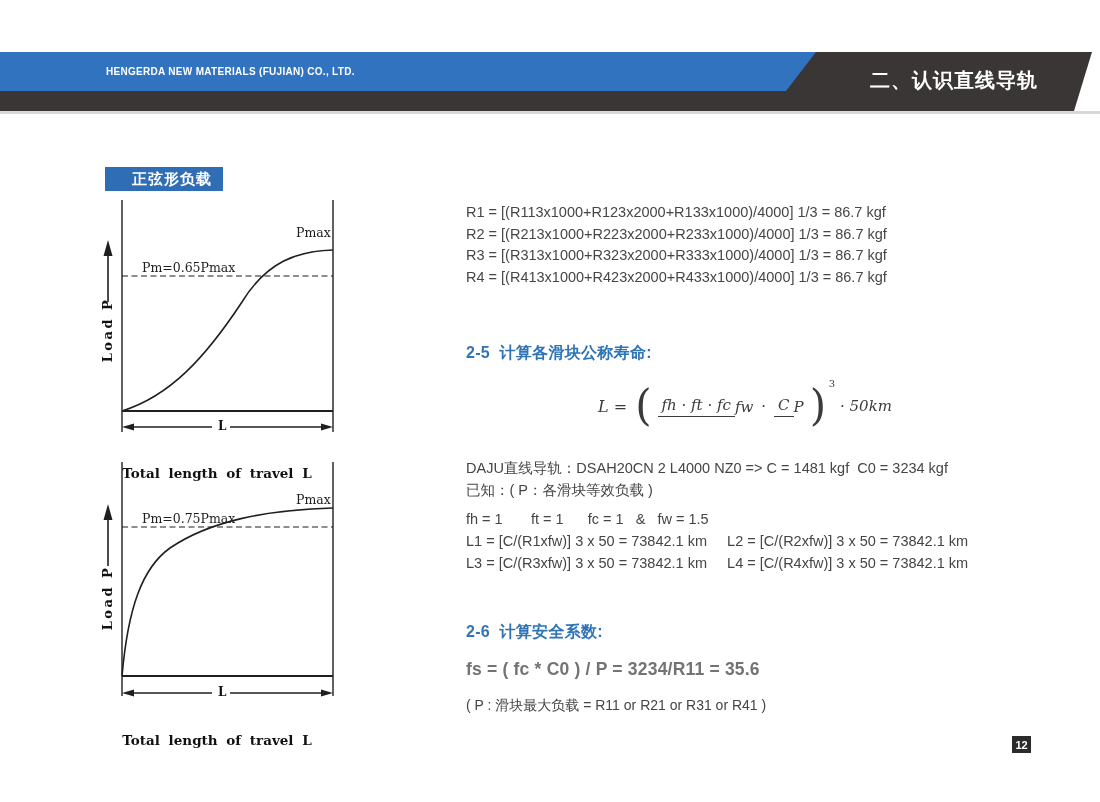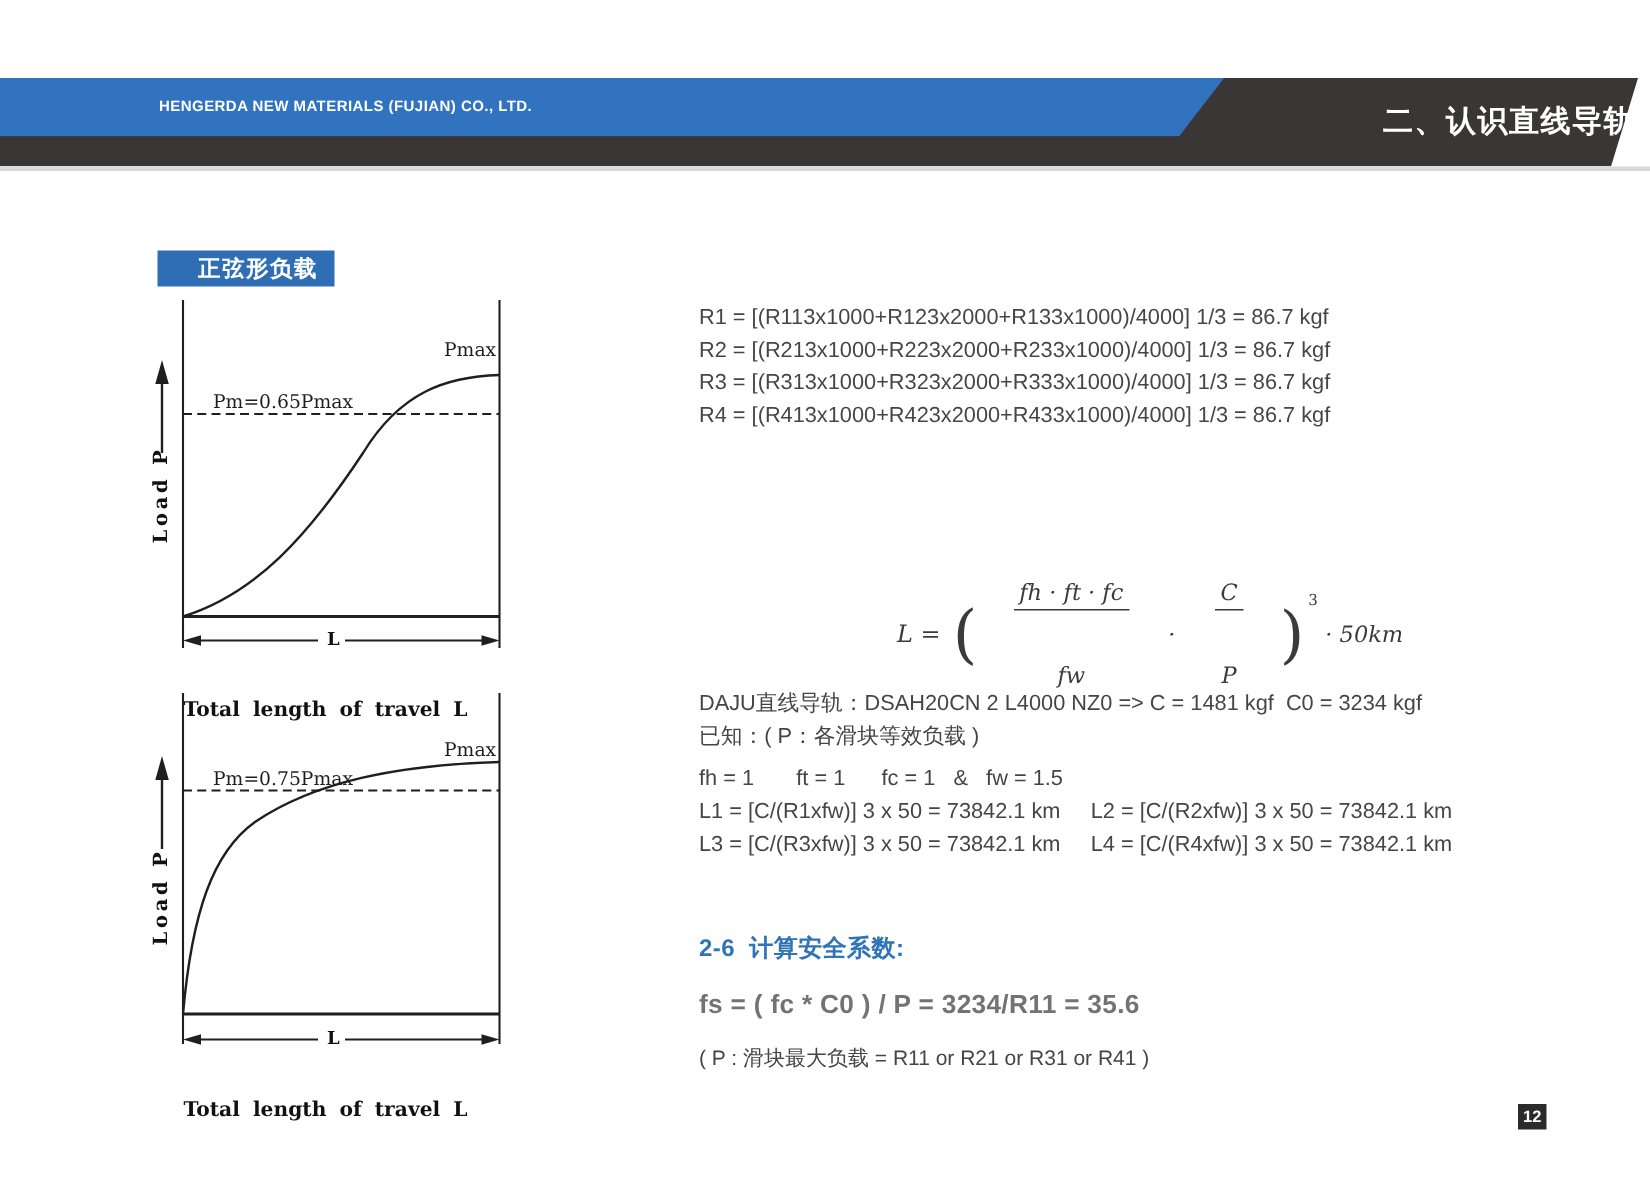--- a/index.html
+++ b/index.html
@@ -7,21 +7,21 @@
         font-family:"Liberation Sans","DejaVu Sans",sans-serif;}
   .abs{position:absolute;}
   .pre{white-space:pre-wrap;}
   
   .hdr-dark{left:0;top:52px;width:1092px;height:59px;background:#3a3635;
             clip-path:polygon(0 0,100% 0,calc(100% - 18px) 100%,0 100%);}
   .hdr-blue{left:0;top:52px;width:816px;height:39px;background:#3273c0;
             clip-path:polygon(0 0,100% 0,calc(100% - 30px) 100%,0 100%);}
   .hdr-underline{left:0;top:111px;width:1100px;height:3px;background:#d9d9d9;}
   .company{left:106px;top:66px;color:#ffffff;font-size:10px;font-weight:bold;letter-spacing:.3px;}
-  .sec-title{left:870px;top:67px;width:220px;color:#ffffff;font-size:20px;font-weight:bold;letter-spacing:1px;text-align:right;}
+  .sec-title{left:870px;top:67px;width:220px;color:#ffffff;font-size:20px;font-weight:bold;letter-spacing:1px;}
   
   .badge{left:105px;top:167px;width:102px;height:24px;background:#2f6eb5;color:#fff;
          font-size:15px;font-weight:bold;display:flex;align-items:center;justify-content:center;letter-spacing:1px;padding-left:16px;}
   .chart{width:256px;}
   .chart svg{position:absolute;left:0;top:0;}
   .serif{font-family:"DejaVu Serif","Liberation Serif",serif;}
   .pm-label{font-size:12.5px;color:#1e1e1e;}
   .pmax-label{font-size:12.5px;color:#1e1e1e;}
   .loadp{width:110px;height:16px;transform:rotate(-90deg);text-align:center;
          font-size:13px;font-weight:bold;letter-spacing:2.5px;color:#111;}
@@ -32,21 +32,21 @@
   .rline{left:466px;font-size:14.5px;color:#464646;}
   .h-blue{left:466px;font-size:16px;font-weight:bold;color:#2e74b6;letter-spacing:.3px;}
   .bodyline{left:466px;font-size:14.5px;color:#454545;}
   .fs-line{left:466px;top:659px;font-size:17.5px;font-weight:bold;color:#737373;letter-spacing:.2px;}
   .p-note{left:466px;top:697px;font-size:14px;color:#454545;text-align:right;}
   
   .formula{left:598px;top:386px;display:flex;align-items:center;color:#3b3b3b;
            font-family:"DejaVu Serif","Liberation Serif",serif;font-size:15px;font-style:italic;}
   .formula .lhs{margin-right:8px;font-size:16px;}
   .paren{font-style:normal;font-size:42px;font-weight:200;line-height:40px;transform:scaleY(1.02);color:#3b3b3b;}
-  .frac{display:inline-flex;flex-direction:column;align-items:center;margin:0 24px;gap:32px;}
+  .frac{display:inline-flex;flex-direction:row;align-items:center;margin:0 6px;}
   .frac .num{padding:0 4px 2px 4px;border-bottom:1.2px solid #3b3b3b;}
   .frac .den{padding-top:2px;}
   .mid-dot{margin:0 2px;}
   .close-wrap{position:relative;}
   .exp{position:absolute;top:-8px;right:-9px;font-size:10px;font-style:normal;}
   .tail{margin-left:14px;}
   
   .page-badge{left:1012px;top:736px;width:19px;height:17px;background:#2b2b2b;color:#fff;
               font-size:11px;font-weight:bold;display:flex;align-items:center;justify-content:center;}
 </style>
@@ -108,20 +108,21 @@
     <span class="abs serif dim-l" style="left:128px;top:225px;">L</span>
     <div class="abs serif caption" style="left:22px;top:240px;">Total length of travel L</div>
   </div>
 
 
   <div class="abs rline pre" style="top:204px;">R1 = [(R113x1000+R123x2000+R133x1000)/4000] 1/3 = 86.7 kgf</div>
   <div class="abs rline pre" style="top:225.5px;">R2 = [(R213x1000+R223x2000+R233x1000)/4000] 1/3 = 86.7 kgf</div>
   <div class="abs rline pre" style="top:247px;">R3 = [(R313x1000+R323x2000+R333x1000)/4000] 1/3 = 86.7 kgf</div>
   <div class="abs rline pre" style="top:268.5px;">R4 = [(R413x1000+R423x2000+R433x1000)/4000] 1/3 = 86.7 kgf</div>
 
+  <div class="abs h-blue pre" style="top:343px;">2-5  计算各滑块公称寿命:</div>
 
   <div class="abs formula">
     <span class="lhs">L =</span>
     <span class="paren">(</span>
     <span class="frac">
       <span class="num">fh ·  ft  ·  fc</span>
       <span class="den">fw</span>
     </span>
     <span class="mid-dot">·</span>
     <span class="frac">

